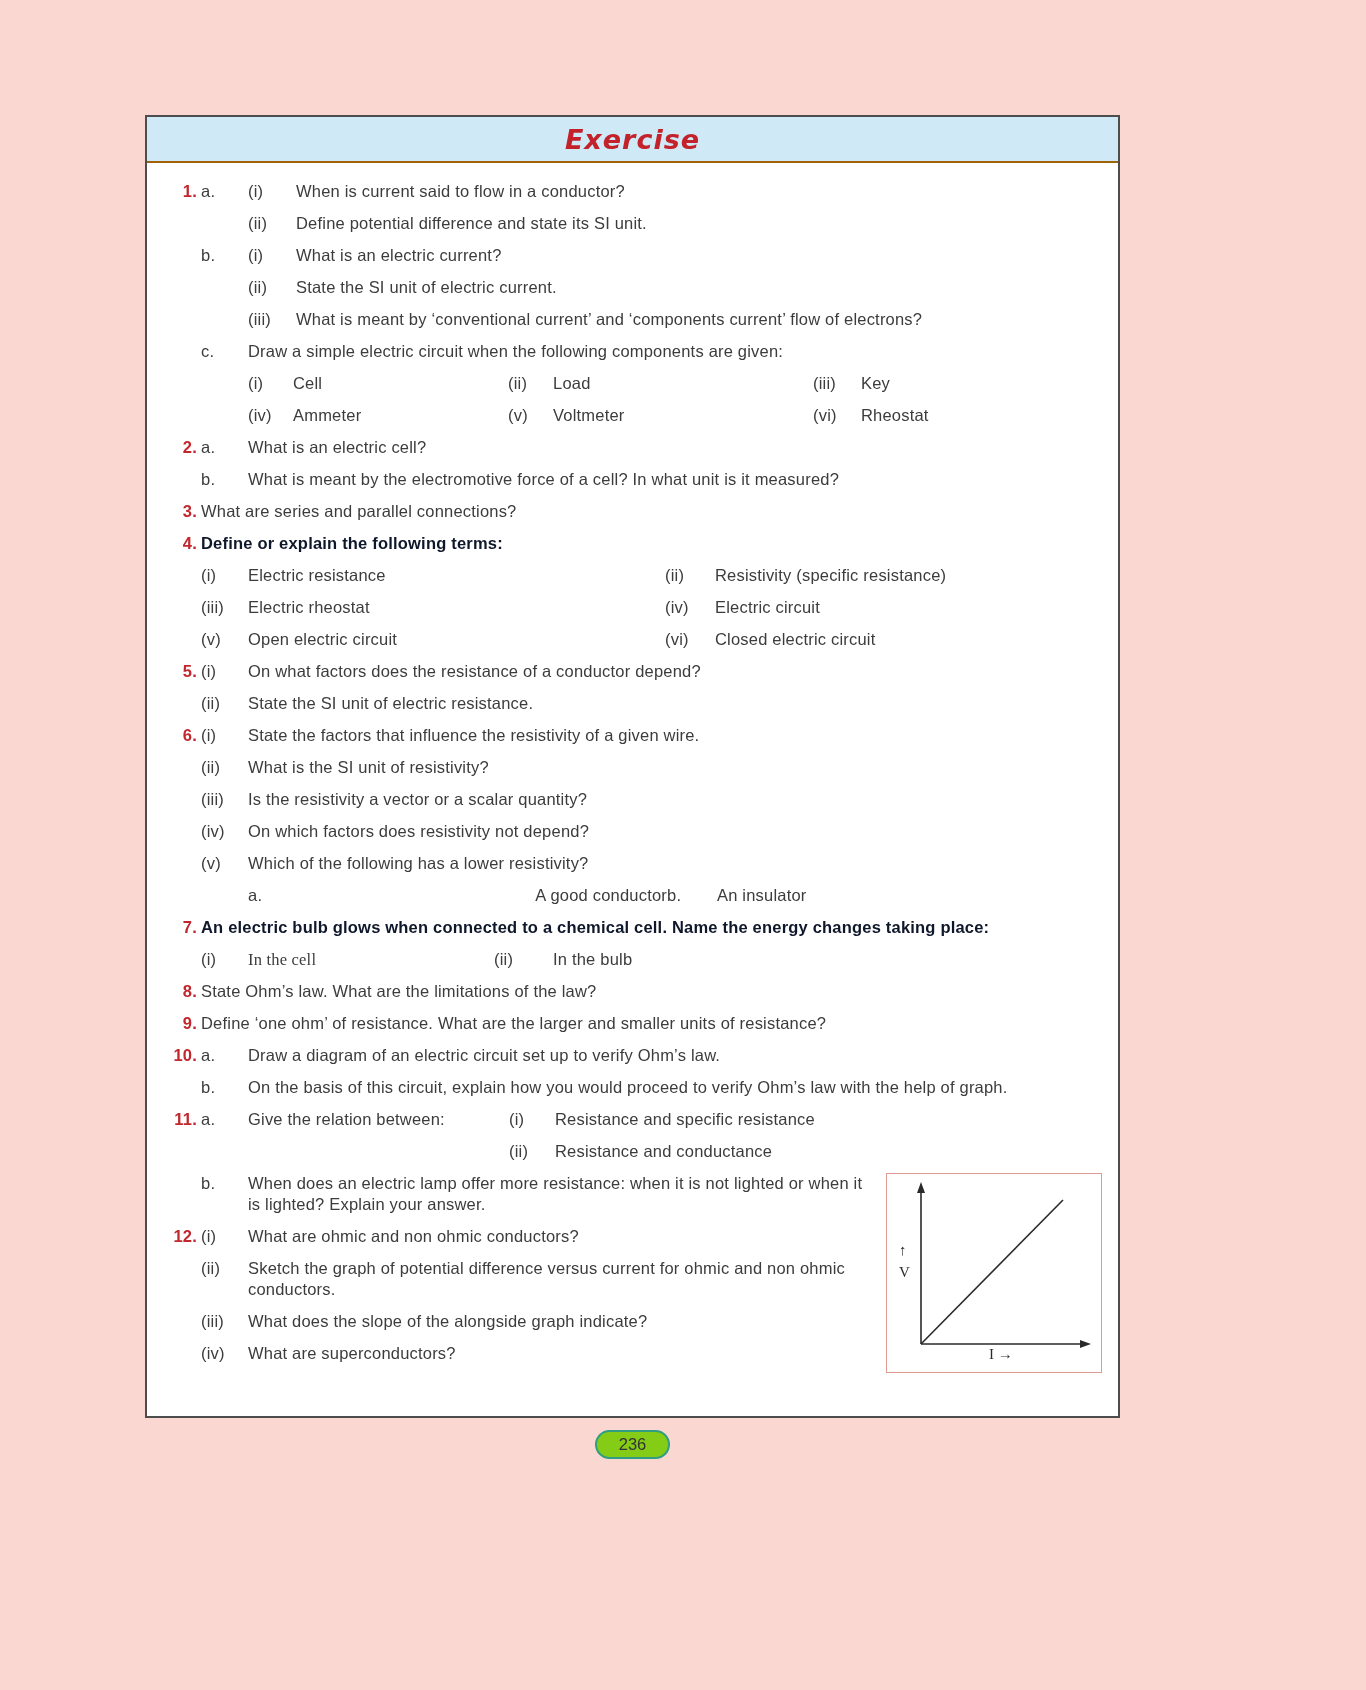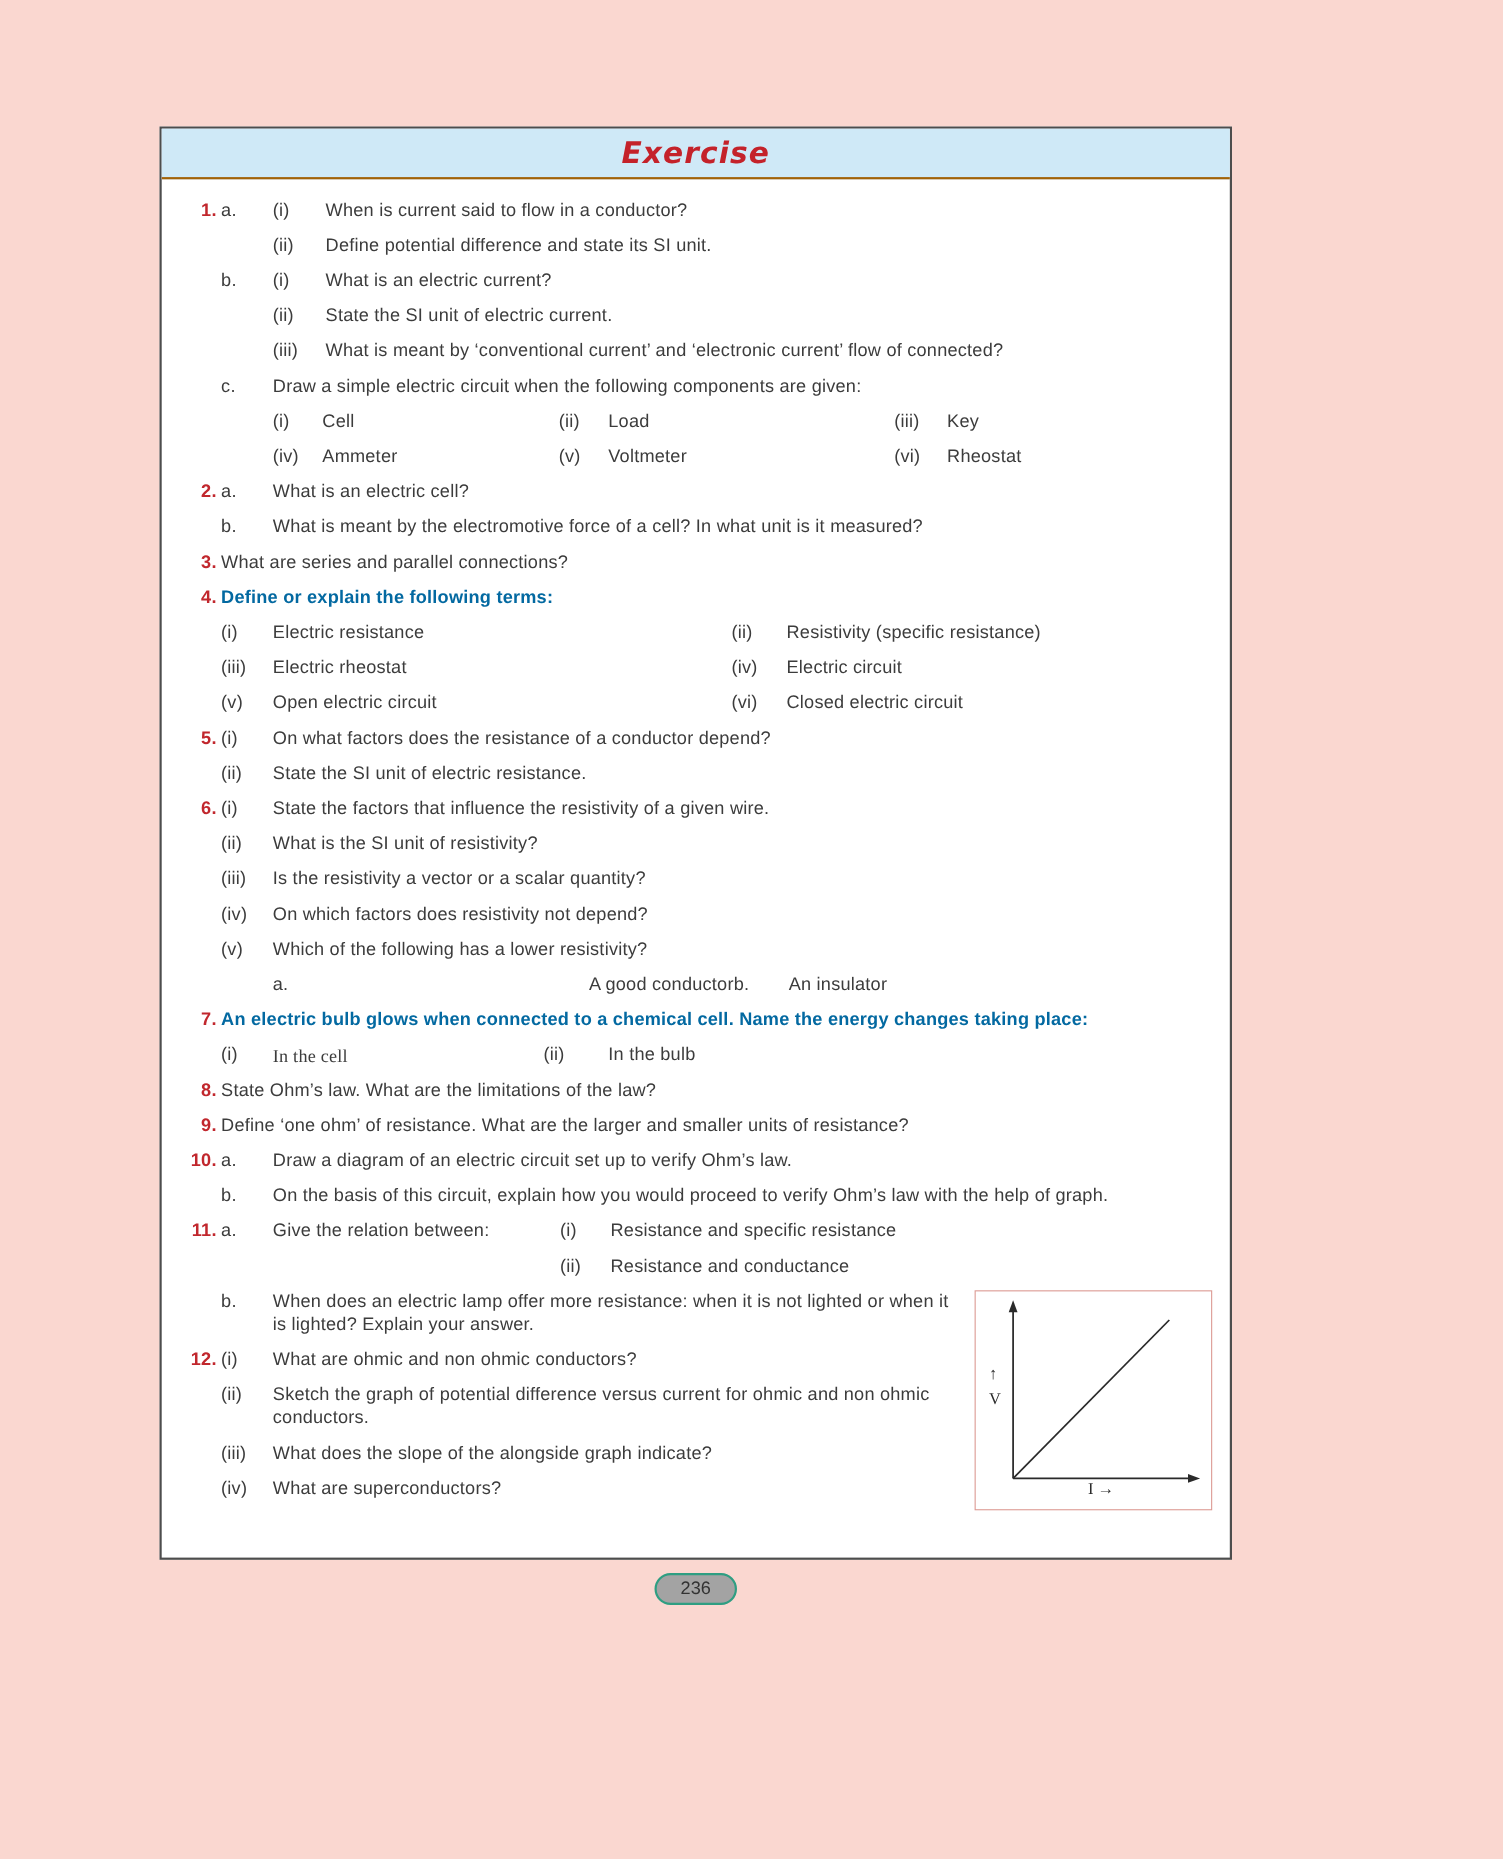--- a/index.html
+++ b/index.html
@@ -33,21 +33,21 @@
   .row {
     display:flex; align-items:flex-start;
     margin-bottom:11px;
     font-size:16.5px; line-height:21px;
     color:#3c3c3c; letter-spacing:0.2px;
   }
   .num { width:32px; margin-right:4px; flex:none; text-align:right; color:#c1272d; font-weight:bold; }
   .lt  { width:47px; flex:none; }
   .rm  { width:48px; flex:none; }
   .txt { flex:1; min-width:0; }
-  .red-bold { color:#0369a1; font-weight:bold; }
+  .red-bold { color:#0f172a; font-weight:bold; }
 
   
   .c45 { width:45px; flex:none; }
   .c46 { width:46px; flex:none; }
   .c47 { width:47px; flex:none; }
   .c48 { width:48px; flex:none; }
   .c50 { width:50px; flex:none; }
   .c59 { width:59px; flex:none; }
   .c215 { width:215px; flex:none; }
   .c246 { width:246px; flex:none;font-family:Liberation Serif, serif; }
@@ -73,21 +73,21 @@
     font-family:"Liberation Serif", serif;
     font-size:15px; color:#2b2b2b;
   }
   .y-arrow { left:12px; top:68px; }
   .y-lab   { left:12px; top:90px; }
   .x-lab   { left:102px; top:172px; }
 
   .footer { margin-left:145px; width:975px; text-align:center; margin-top:12px; }
   .oval {
     display:inline-block;
-    background:#a3a3a3;
+    background:#84cc16;
     border:2px solid #2f9e82;
     border-radius:17px;
     padding:3px 22px;
     font-size:16.5px;
     color:#333333;
   }
 </style>
 </head>
 <body>
 
@@ -121,21 +121,21 @@
       <div class="row">
         <span class="num"></span>
         <span class="lt"></span>
         <span class="rm">(ii)</span>
         <span class="txt">State the SI unit of electric current.</span>
       </div>
       <div class="row">
         <span class="num"></span>
         <span class="lt"></span>
         <span class="rm">(iii)</span>
-        <span class="txt">What is meant by ‘conventional current’ and ‘electronic current’ flow of connected?</span>
+        <span class="txt">What is meant by ‘conventional current’ and ‘components current’ flow of electrons?</span>
       </div>
       <div class="row">
         <span class="num"></span>
         <span class="lt">c.</span>
         <span class="txt">Draw a simple electric circuit when the following components are given:</span>
       </div>
       <div class="row">
         <span class="num"></span>
         <span class="lt"></span>
         <span class="c45">(i)</span>

